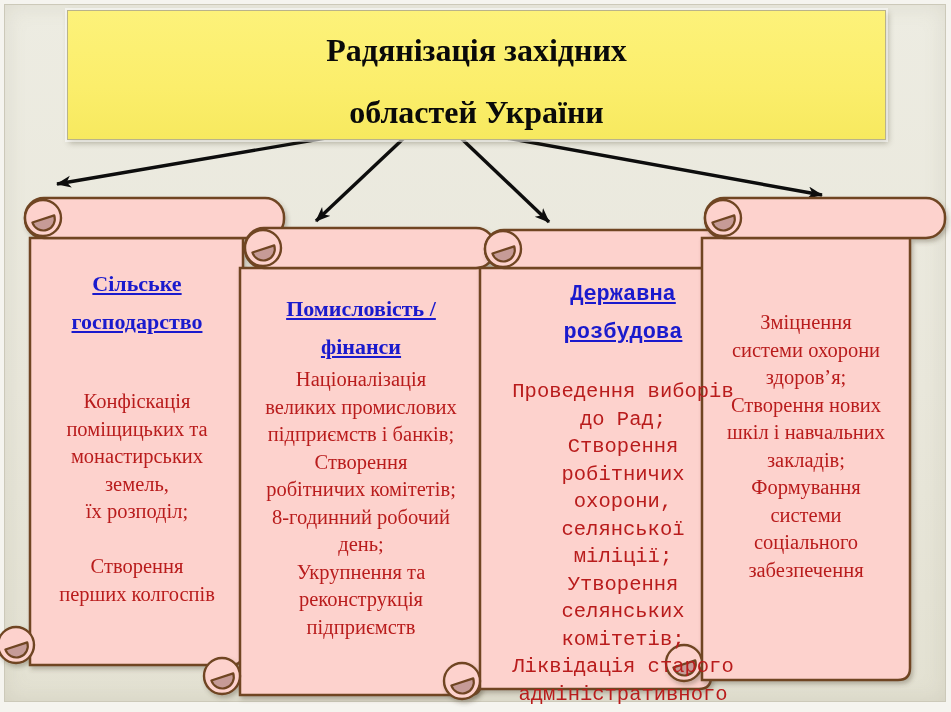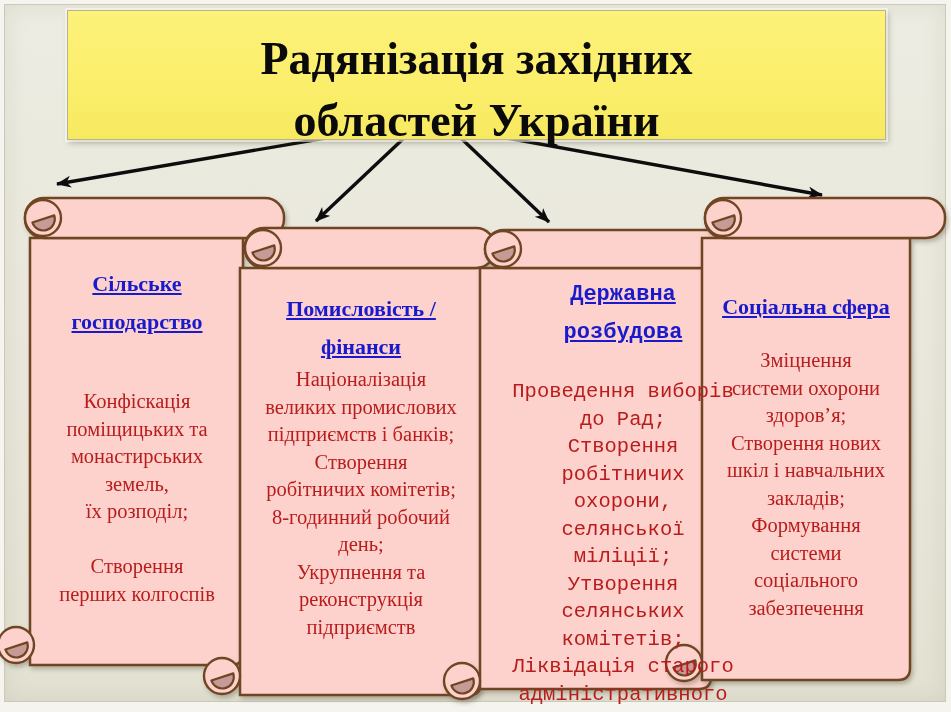--- a/index.html
+++ b/index.html
@@ -21,22 +21,22 @@
     position:absolute;left:67px;top:10px;width:817px;height:128px;
     background:linear-gradient(180deg,#fdf27a 0%,#fbee6b 60%,#f7e95f 100%);
     border:1px solid #b9b38a;
     box-shadow:0 0 0 2px rgba(255,255,255,0.55), 2px 3px 6px rgba(60,55,30,0.35);
     text-align:center;
     overflow:visible;
   }
   .title-text{
     display:block;
     white-space:pre-line;
-    font-size:46px;line-height:62px;font-weight:700;color:#0a0a0a;
-    padding-top:17px;
+    font-size:32px;line-height:62px;font-weight:700;color:#0a0a0a;
+    padding-top:8px;
   }
   .col{position:absolute;text-align:center;}
   .col-head{
     white-space:pre-line;
     font-size:22px;line-height:38px;font-weight:700;
     color:#1a1acd;text-decoration:underline;
   }
   .col-body{
     white-space:pre-line;
     font-size:20.5px;line-height:27.5px;color:#b91c1c;
@@ -151,21 +151,20 @@
 селянської міліції;
 Утворення
 селянських
 комітетів;
 Ліквідація старого
 адміністративного
 апарату</div>
   </div>
 
   <div class="col c4">
-    <div class="col-head">Соціальна сфера</div>
     <div class="col-body">Зміцнення
 системи охорони
 здоров’я;
 Створення нових
 шкіл і навчальних
 закладів;
 Формування
 системи
 соціального
 забезпечення</div>

